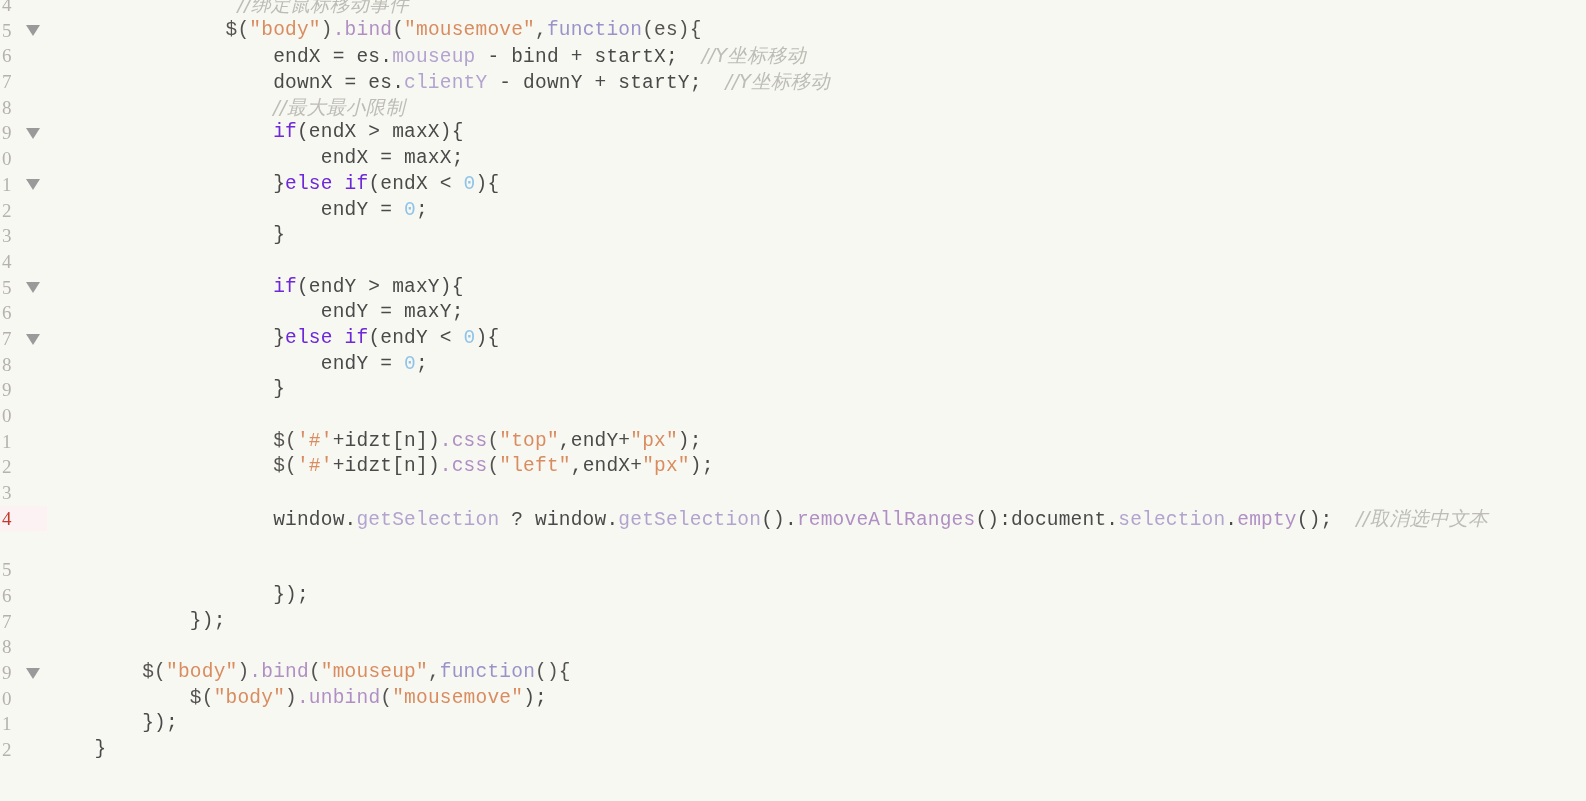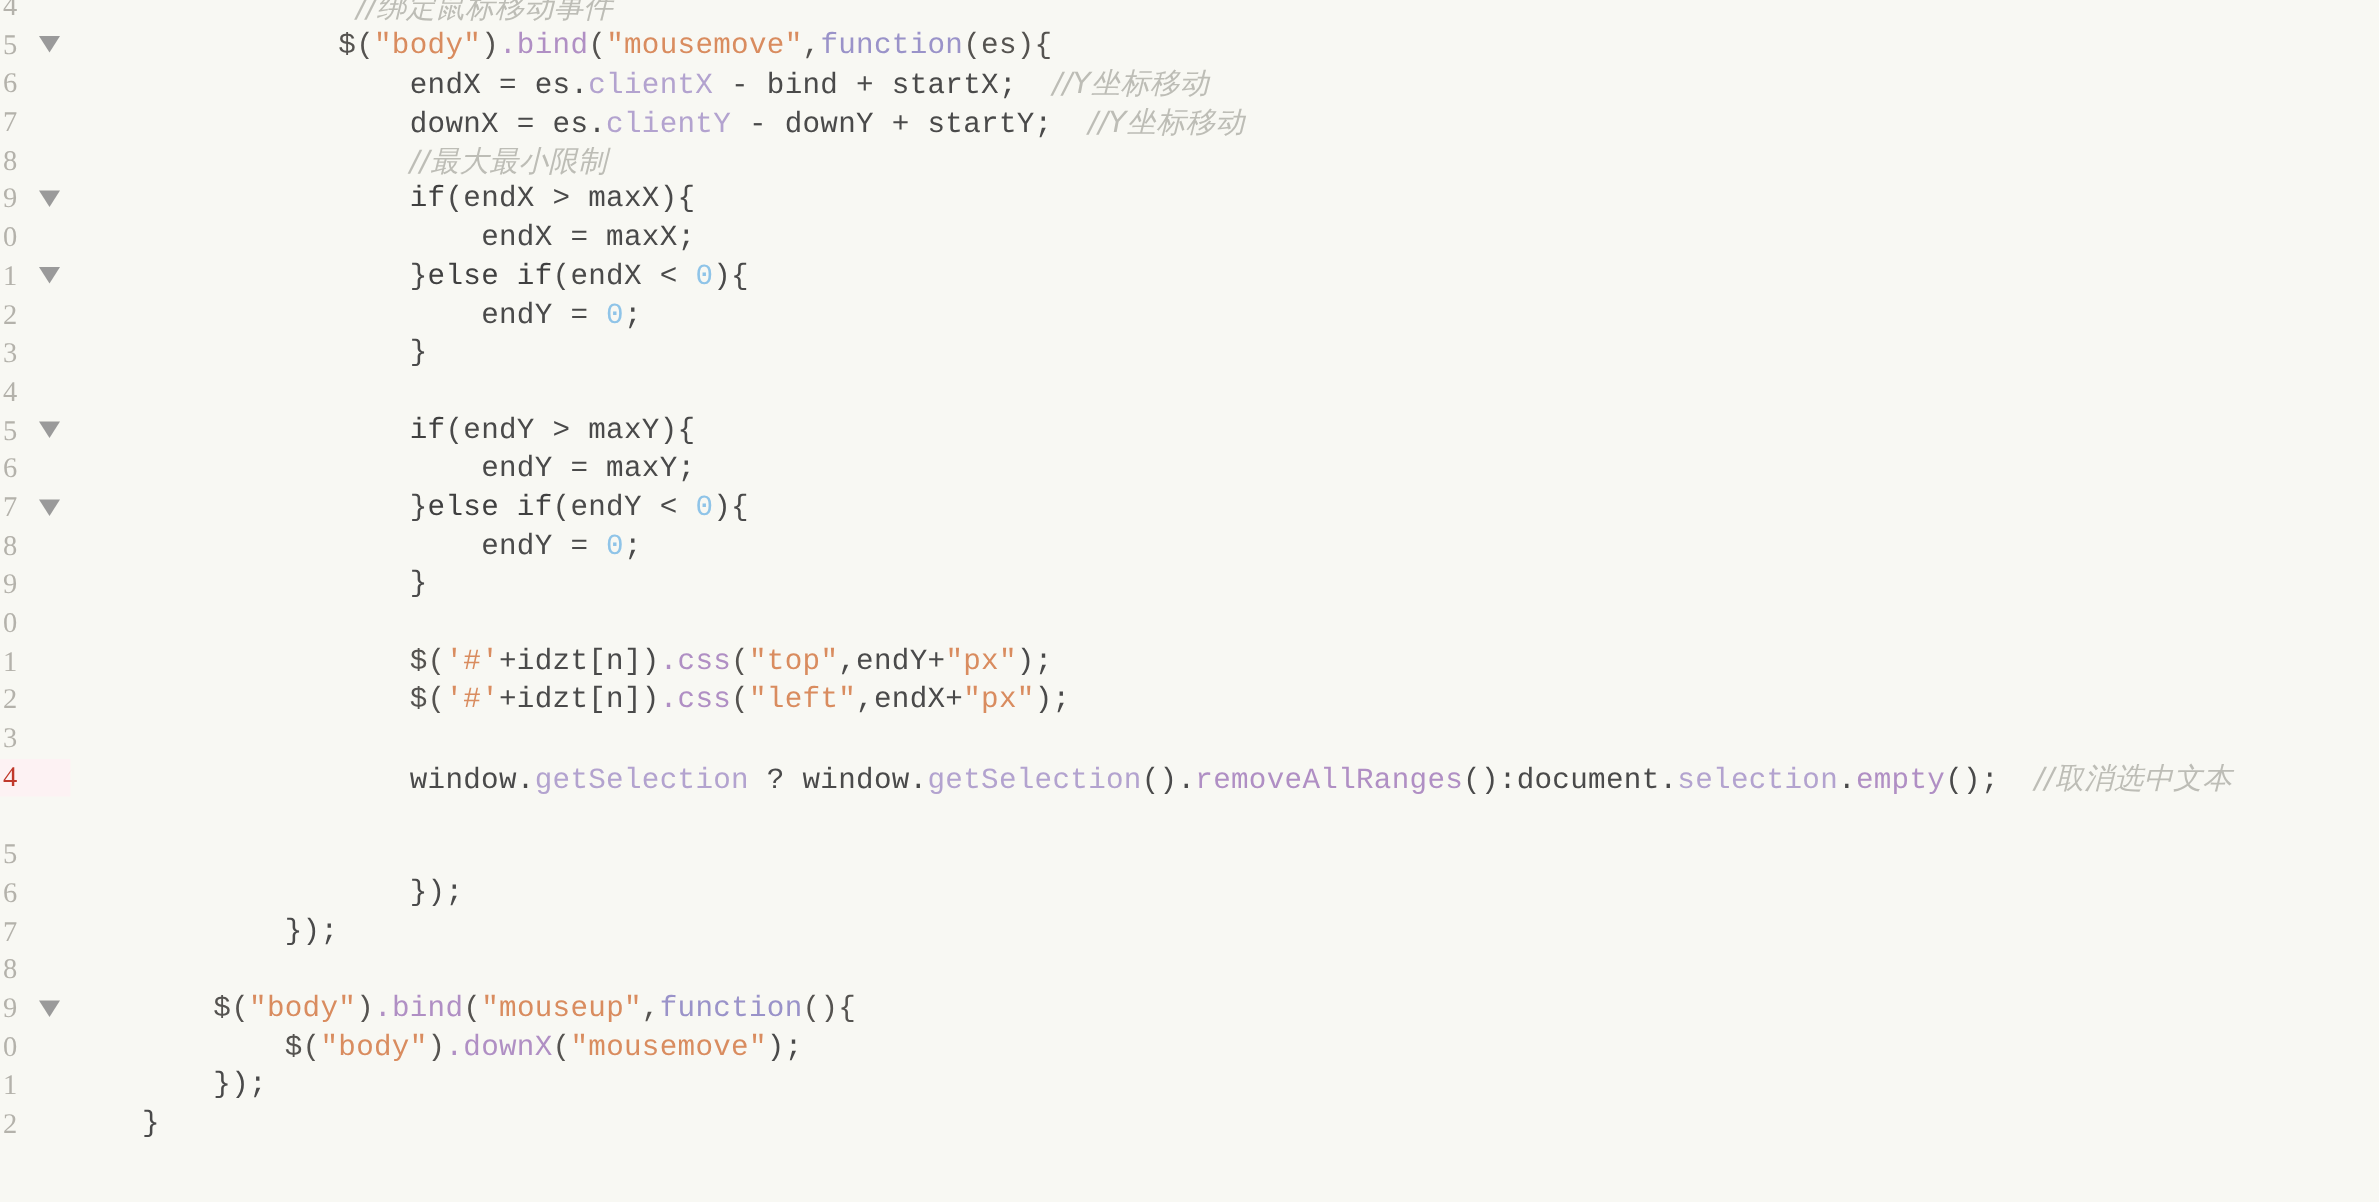--- a/index.html
+++ b/index.html
@@ -83,39 +83,39 @@
   }
   .code.wrapped {
     white-space: pre-wrap;
   }
 
   
   .t-plain   { color: #4a4a4a; }
   .t-punc    { color: #555350; }
   .t-str     { color: #d98c5f; }
   .t-comment { color: #bdbdb6; font-style: italic; }
-  .t-kw      { color: #404040; text-align: right; }
+  .t-kw      { color: #6d28d9; text-align: right; }
   .t-num     { color: #8fc4e8; }
   .t-method  { color: #b08fc4; text-align: right; }
   .t-prop    { color: #b3a3cf; }
   .t-fn      { color: #9a93c9; }
 
   .cjk {
     font-family: "DejaVu Sans", "Liberation Sans", sans-serif;
     font-style: italic;
   }
 </style>
 </head>
 <body>
 
 <div id="editor">
   <div id="lines-container" style="margin-top: -8px;">
       <div class="row"><div class="gutter"><span class="num">4</span></div><div class="code"><span class="t-plain">                </span><span class="t-comment cjk">//绑定鼠标移动事件</span></div></div>
       <div class="row"><div class="gutter"><span class="num">5</span><span class="fold"></span></div><div class="code"><span class="t-plain">               </span><span class="t-punc">$(</span><span class="t-str">"body"</span><span class="t-punc">)</span><span class="t-method">.bind</span><span class="t-punc">(</span><span class="t-str">"mousemove"</span><span class="t-punc">,</span><span class="t-fn">function</span><span class="t-punc">(es){</span></div></div>
-      <div class="row"><div class="gutter"><span class="num">6</span></div><div class="code"><span class="t-plain">                   </span><span class="t-plain">endX = es.</span><span class="t-prop">clientX</span><span class="t-plain"> - bind + startX;  </span><span class="t-comment cjk">//Y坐标移动</span></div></div>
+      <div class="row"><div class="gutter"><span class="num">6</span></div><div class="code"><span class="t-plain">                   </span><span class="t-plain">endX = es.</span><span class="t-prop">mouseup</span><span class="t-plain"> - bind + startX;  </span><span class="t-comment cjk">//Y坐标移动</span></div></div>
       <div class="row"><div class="gutter"><span class="num">7</span></div><div class="code"><span class="t-plain">                   </span><span class="t-plain">downX = es.</span><span class="t-prop">clientY</span><span class="t-plain"> - downY + startY;  </span><span class="t-comment cjk">//Y坐标移动</span></div></div>
       <div class="row"><div class="gutter"><span class="num">8</span></div><div class="code"><span class="t-plain">                   </span><span class="t-comment cjk">//最大最小限制</span></div></div>
       <div class="row"><div class="gutter"><span class="num">9</span><span class="fold"></span></div><div class="code"><span class="t-plain">                   </span><span class="t-kw">if</span><span class="t-plain">(endX &gt; maxX){</span></div></div>
       <div class="row"><div class="gutter"><span class="num">0</span></div><div class="code"><span class="t-plain">                       </span><span class="t-plain">endX = maxX;</span></div></div>
       <div class="row"><div class="gutter"><span class="num">1</span><span class="fold"></span></div><div class="code"><span class="t-plain">                   </span><span class="t-plain">}</span><span class="t-kw">else if</span><span class="t-plain">(endX &lt; </span><span class="t-num">0</span><span class="t-plain">){</span></div></div>
       <div class="row"><div class="gutter"><span class="num">2</span></div><div class="code"><span class="t-plain">                       </span><span class="t-plain">endY = </span><span class="t-num">0</span><span class="t-plain">;</span></div></div>
       <div class="row"><div class="gutter"><span class="num">3</span></div><div class="code"><span class="t-plain">                   </span><span class="t-plain">}</span></div></div>
       <div class="row"><div class="gutter"><span class="num">4</span></div><div class="code"></div></div>
       <div class="row"><div class="gutter"><span class="num">5</span><span class="fold"></span></div><div class="code"><span class="t-plain">                   </span><span class="t-kw">if</span><span class="t-plain">(endY &gt; maxY){</span></div></div>
       <div class="row"><div class="gutter"><span class="num">6</span></div><div class="code"><span class="t-plain">                       </span><span class="t-plain">endY = maxY;</span></div></div>
@@ -125,17 +125,17 @@
       <div class="row"><div class="gutter"><span class="num">0</span></div><div class="code"></div></div>
       <div class="row"><div class="gutter"><span class="num">1</span></div><div class="code"><span class="t-plain">                   </span><span class="t-punc">$(</span><span class="t-str">'#'</span><span class="t-plain">+idzt[n])</span><span class="t-method">.css</span><span class="t-punc">(</span><span class="t-str">"top"</span><span class="t-plain">,endY+</span><span class="t-str">"px"</span><span class="t-plain">);</span></div></div>
       <div class="row"><div class="gutter"><span class="num">2</span></div><div class="code"><span class="t-plain">                   </span><span class="t-punc">$(</span><span class="t-str">'#'</span><span class="t-plain">+idzt[n])</span><span class="t-method">.css</span><span class="t-punc">(</span><span class="t-str">"left"</span><span class="t-plain">,endX+</span><span class="t-str">"px"</span><span class="t-plain">);</span></div></div>
       <div class="row"><div class="gutter"><span class="num">3</span></div><div class="code"></div></div>
       <div class="row wrap2"><div class="gutter active"><span class="num">4</span></div><div class="code wrapped"><span class="t-plain">                   </span><span class="t-plain">window.</span><span class="t-prop">getSelection</span><span class="t-plain"> ? window.</span><span class="t-prop">getSelection</span><span class="t-plain">().</span><span class="t-method">removeAllRanges</span><span class="t-plain">():document.</span><span class="t-prop">selection</span><span class="t-plain">.</span><span class="t-method">empty</span><span class="t-plain">();  </span><span class="t-comment cjk">//取消选中文本</span></div></div>
       <div class="row"><div class="gutter"><span class="num">5</span></div><div class="code"></div></div>
       <div class="row"><div class="gutter"><span class="num">6</span></div><div class="code"><span class="t-plain">                   </span><span class="t-plain">});</span></div></div>
       <div class="row"><div class="gutter"><span class="num">7</span></div><div class="code"><span class="t-plain">            </span><span class="t-plain">});</span></div></div>
       <div class="row"><div class="gutter"><span class="num">8</span></div><div class="code"><span class="t-plain">        </span></div></div>
       <div class="row"><div class="gutter"><span class="num">9</span><span class="fold"></span></div><div class="code"><span class="t-plain">        </span><span class="t-punc">$(</span><span class="t-str">"body"</span><span class="t-punc">)</span><span class="t-method">.bind</span><span class="t-punc">(</span><span class="t-str">"mouseup"</span><span class="t-punc">,</span><span class="t-fn">function</span><span class="t-punc">(){</span></div></div>
-      <div class="row"><div class="gutter"><span class="num">0</span></div><div class="code"><span class="t-plain">            </span><span class="t-punc">$(</span><span class="t-str">"body"</span><span class="t-punc">)</span><span class="t-method">.downX</span><span class="t-punc">(</span><span class="t-str">"mousemove"</span><span class="t-plain">);</span></div></div>
+      <div class="row"><div class="gutter"><span class="num">0</span></div><div class="code"><span class="t-plain">            </span><span class="t-punc">$(</span><span class="t-str">"body"</span><span class="t-punc">)</span><span class="t-method">.unbind</span><span class="t-punc">(</span><span class="t-str">"mousemove"</span><span class="t-plain">);</span></div></div>
       <div class="row"><div class="gutter"><span class="num">1</span></div><div class="code"><span class="t-plain">        </span><span class="t-plain">});</span></div></div>
       <div class="row"><div class="gutter"><span class="num">2</span></div><div class="code"><span class="t-plain">    </span><span class="t-plain">}</span></div></div>
     </div>
 </div>
 
 </body></html>

